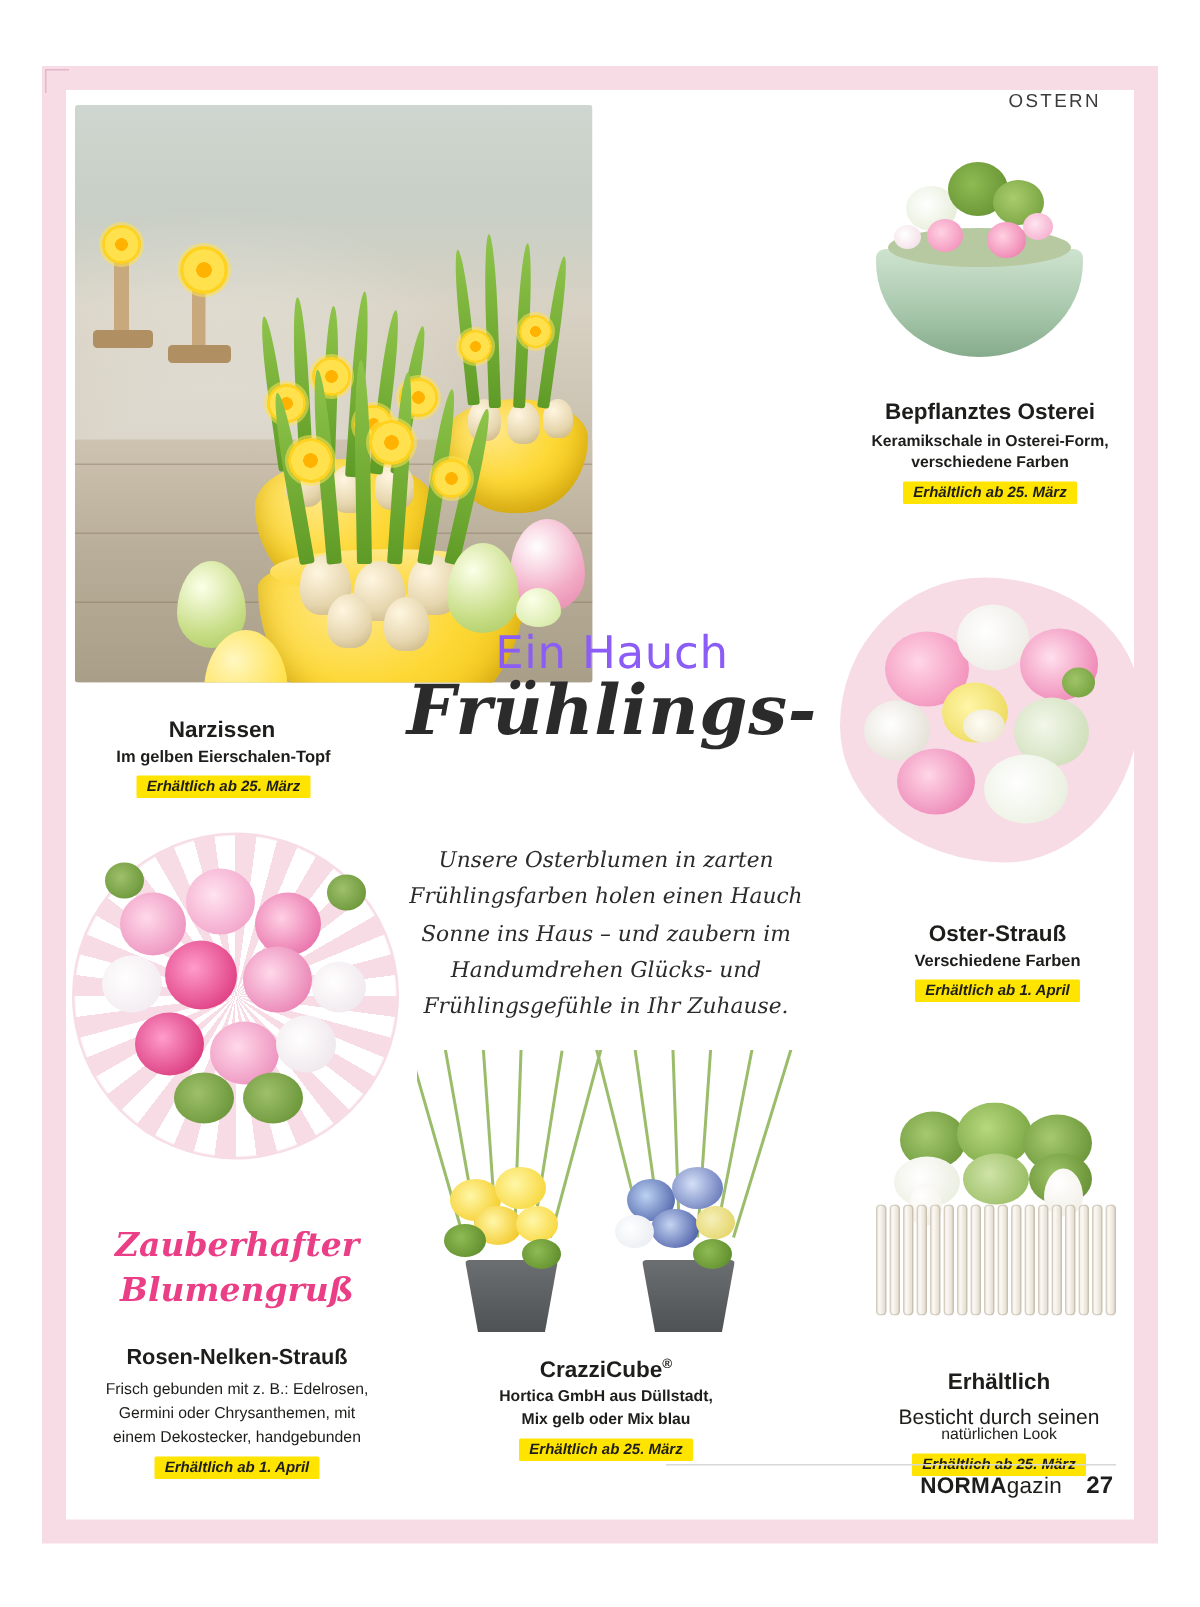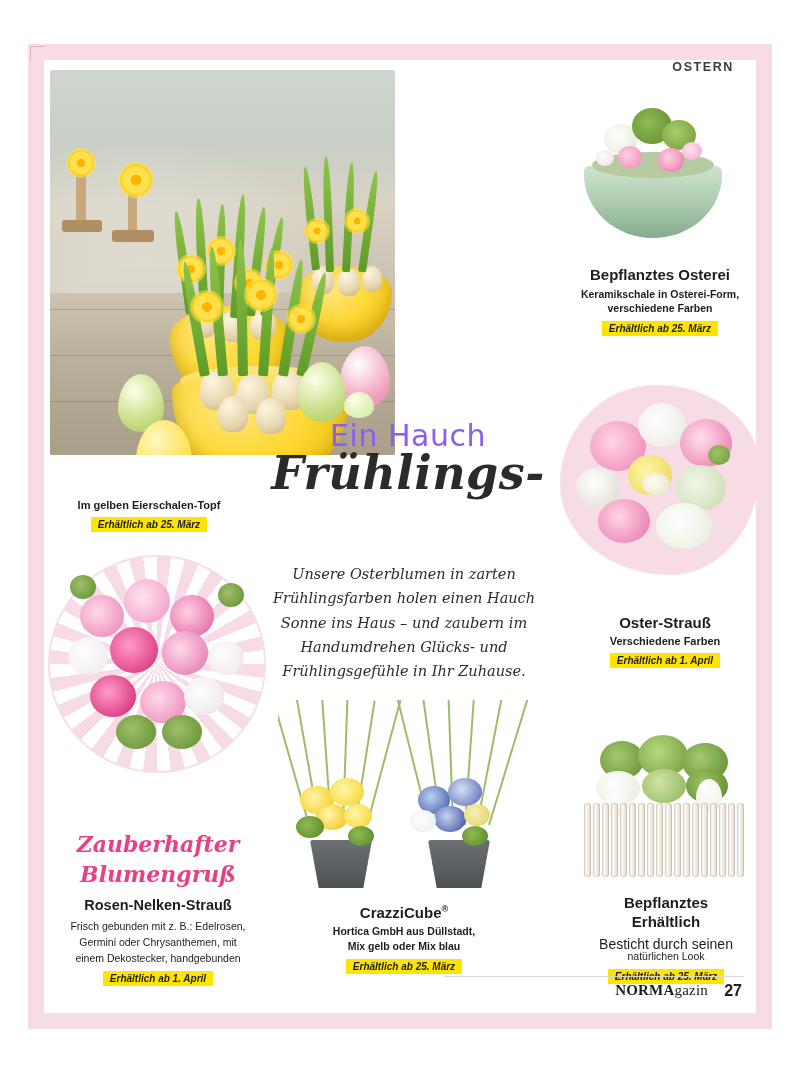--- a/index.html
+++ b/index.html
@@ -32,21 +32,21 @@
     left: 0; top: 0; width: 800px; height: 1071px;
   }
 
   
   .kicker {
     position: absolute;
     right: 66px; top: 60px;
     font-size: 12.5px;
     letter-spacing: 1.6px;
     color: #3b3b3b;
-    font-weight: 700;
+    font-weight: 400;
   }
 
   
   .photo { position: absolute; overflow: hidden; }
   .caption-title {
     font-weight: bold;
     color: #1d1d1b;
     text-align: center;
     line-height: 1.18;
   }
@@ -169,21 +169,20 @@
   #rosen-photo { left: 62px; top: 565px; width: 195px; height: 200px; }
 
   .script-pink {
     position:absolute;
     color: #ea3f86;
     font-family: "DejaVu Serif", serif;
     font-style: italic;
     font-weight: bold;
     text-align: center;
     line-height: 1.15;
-    margin-top: 14px;
   }
 
   
   .headline { position:absolute; text-align:center; }
   .hl-1 {
     font-family: "DejaVu Sans", sans-serif;
     font-size: 30px; color:#8b5cf6; letter-spacing:.5px;
   }
   .hl-2 {
     font-family: "DejaVu Serif", serif;
@@ -215,21 +214,21 @@
     position:absolute; bottom:2px; width:62px; height:48px;
     background: linear-gradient(180deg,#6b6f72 0%, #4e5254 100%);
     border-radius: 3px 3px 8px 8px;
     clip-path: polygon(0 0, 100% 0, 86% 100%, 14% 100%);
   }
   .flowerclump { position:absolute; border-radius:50%; }
 
   
   .footer-brand {
     position:absolute; right: 92px; bottom: 72px;
-    font-size: 15px; color:#1d1d1b; letter-spacing:.2px;font-family:Liberation Serif, serif;
+    font-size: 15px; color:#1d1d1b; letter-spacing:.2px;
   }
   .footer-brand b { font-weight: bold; }
   .footer-page {
     position:absolute; right: 58px; bottom: 71px;
     font-size: 16px; font-weight:bold; color:#1d1d1b;
   }
   .footer-rule {
     position:absolute; right: 56px; bottom: 94px; width: 300px; height:1px;
     background:#d8d8d8;
   }
@@ -307,20 +306,21 @@
       <div class="daff" style="left:196px;top:210px;width:30px;height:30px"></div>
       <div class="daff" style="left:238px;top:236px;width:26px;height:26px"></div>
 
       <div class="deco-egg" style="left:290px;top:276px;width:50px;height:62px;background:radial-gradient(circle at 36% 30%,#fff,#f2a9c4 60%,#e386a9)"></div>
       <div class="deco-egg" style="left:248px;top:292px;width:48px;height:60px;background:radial-gradient(circle at 36% 30%,#fbffe8,#c7dd85 62%,#a9c95f)"></div>
       <div class="deco-egg" style="left:294px;top:322px;width:30px;height:26px;background:radial-gradient(circle at 36% 30%,#fbffe8,#cfe59a)"></div>
       <div class="deco-egg" style="left:68px;top:304px;width:46px;height:58px;background:radial-gradient(circle at 36% 30%,#fbffe8,#c7dd85 62%,#a9c95f)"></div>
       <div class="deco-egg" style="left:86px;top:350px;width:56px;height:68px;background:radial-gradient(circle at 36% 30%,#fff7c2,#ffe14d 60%,#f3cf21)"></div>
     </div>
 
+    <div class="caption-title" style="position:absolute;left:48px;top:478px;width:200px;font-size:15px;">Narzissen</div>
     <div class="caption-sub" style="position:absolute;left:38px;top:498px;width:222px;font-size:11px;font-weight:bold;">Im gelben Eierschalen-Topf</div>
     <div class="badge-wrap" style="position:absolute;left:38px;top:514px;width:222px;">
       <span class="price-badge">Erhältlich ab 25. März</span>
     </div>
 
     <div class="photo" id="osterei-photo">
       <div class="bowl-ceramic"></div>
       <div style="position:absolute;left:22px;top:62px;width:122px;height:26px;background:#b7c9a0;border-radius:50%"></div>
       <div class="flowerclump" style="left:34px;top:34px;width:34px;height:30px;background:radial-gradient(circle at 40% 40%,#ffffff,#dfe9cf)"></div>
       <div class="flowerclump" style="left:62px;top:18px;width:40px;height:36px;background:radial-gradient(circle at 40% 40%,#8fbb53,#5d8b2c)"></div>
@@ -452,21 +452,20 @@
           <div class="birch-stick"></div>
           <div class="birch-stick"></div>
         <div class="birch-stick"></div>
           <div class="birch-stick"></div>
           <div class="birch-stick"></div>
         <div class="birch-stick"></div>
           <div class="birch-stick"></div>
           <div class="birch-stick"></div>
       </div>
     </div>
-    <div class="caption-title" style="position:absolute;left:566px;top:894px;width:200px;font-size:15px;">Bepflanztes</div>
     <div class="caption-title" style="position:absolute;left:566px;top:913px;width:200px;font-size:15px;">Erhältlich</div>
     <div class="caption-sub" style="position:absolute;left:562px;top:935px;width:208px;font-size:14px;">Besticht durch seinen</div>
     <div class="caption-sub" style="position:absolute;left:562px;top:950px;width:208px;font-size:10.5px;">natürlichen Look</div>
     <div class="badge-wrap" style="position:absolute;left:562px;top:966px;width:208px;">
       <span class="price-badge">Erhältlich ab 25. März</span>
     </div>
 
     <div class="footer-rule"></div>
     <div class="footer-brand">
       <b>NORMA</b><span>gazin</span>

